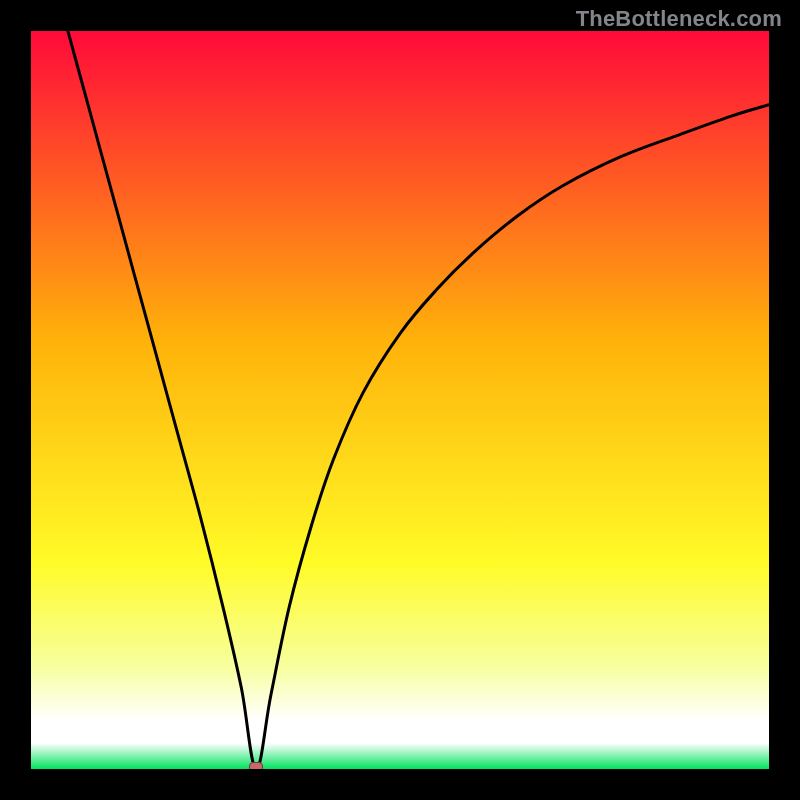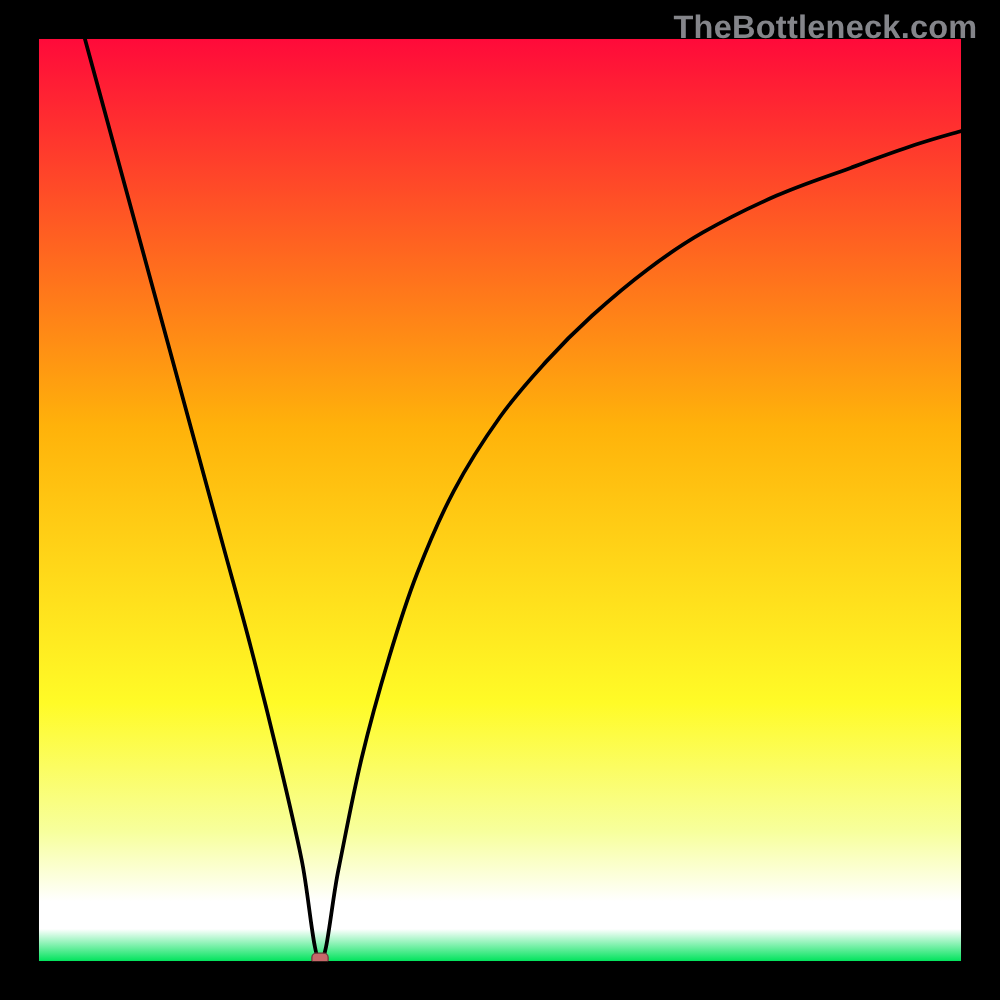--- a/index.html
+++ b/index.html
@@ -39,21 +39,21 @@
     width: 12px;
     height: 8px;
     border-radius: 4px;
     transform: translate(-50%, -50%);
   }
   .watermark {
     position: absolute;
     top: 6px;
     right: 18px;
     font-family: Arial, Helvetica, sans-serif;
-    font-size: 26px;
+    font-size: 22px;
     font-weight: 600;
     color: #84858a;
     letter-spacing: 0.2px;
   }
 </style>
 </head>
 <body>
 
 <div class="stage">
 

